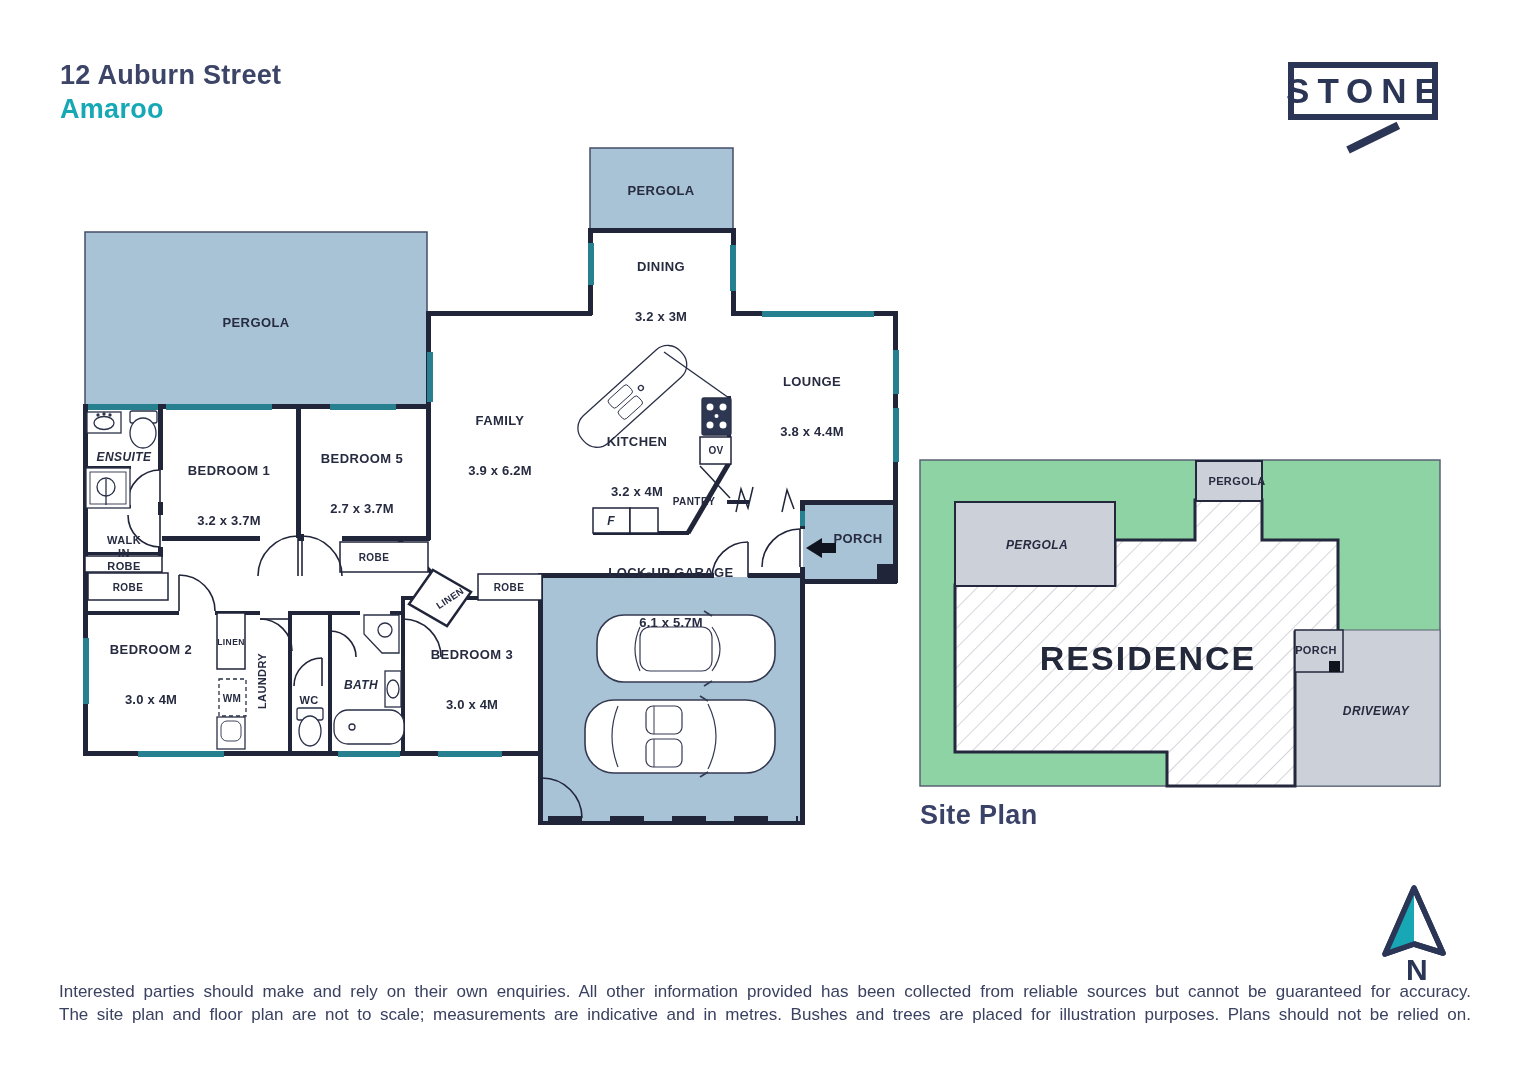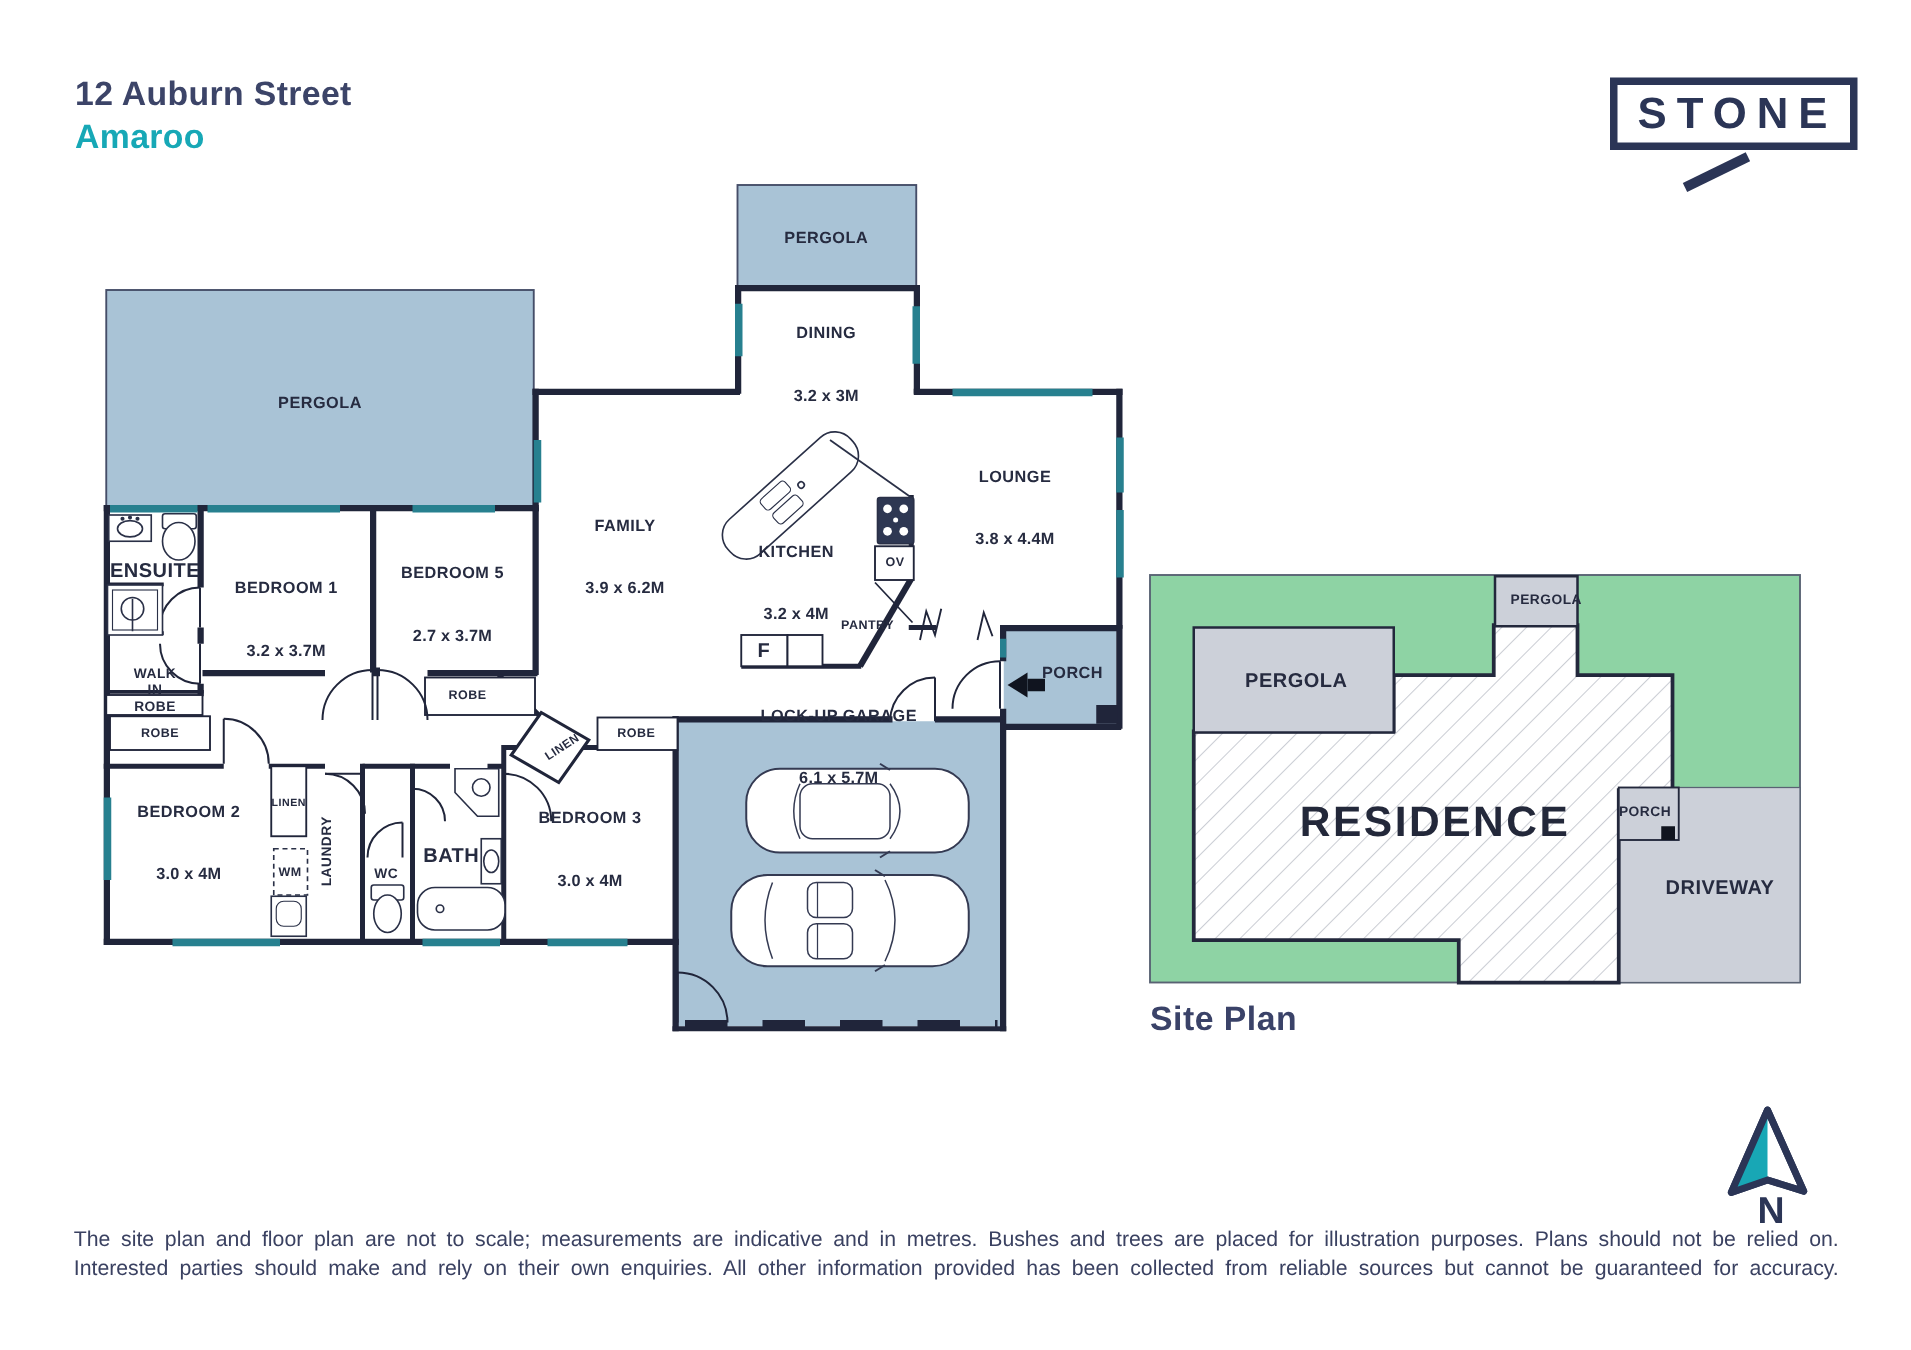--- a/index.html
+++ b/index.html
@@ -3,31 +3,31 @@
 <meta charset="utf-8">
 <style>
   html,body{margin:0;padding:0;background:#fff;}
   .canvas{position:relative;width:1529px;height:1080px;background:#ffffff;
           font-family:"Liberation Sans",sans-serif;overflow:hidden;}
   .abs{position:absolute;}
   
   .addr{position:absolute;left:60px;top:60px;font-size:27px;font-weight:700;color:#3c4468;letter-spacing:.3px;}
   .suburb{position:absolute;left:60px;top:94px;font-size:27px;font-weight:700;color:#17a8b6;letter-spacing:.3px;}
   
-  .logo-box{position:absolute;left:1288px;top:62px;width:198px;height:58px;border:6px solid #2b3556;
+  .logo-box{position:absolute;left:1288px;top:62px;width:150px;height:58px;border:6px solid #2b3556;
             box-sizing:border-box;display:flex;align-items:center;justify-content:center;}
   .logo-box span{font-size:35px;font-weight:700;color:#2b3556;letter-spacing:8px;padding-left:6px;}
   .logo-tail{position:absolute;left:1348px;top:146px;width:56px;height:8px;background:#2b3556;
              transform:rotate(-26deg);transform-origin:left center;}
   
   .lbl{position:absolute;transform:translate(-50%,-50%);text-align:center;color:#262b40;
        font-size:13px;font-weight:700;letter-spacing:.4px;line-height:17px;white-space:nowrap;}
   .lbl .dm{display:block;font-weight:700;letter-spacing:.2px;margin-top:33px;}
   .lbl .nm{display:block;}
-  .s12{font-size:16px;} .s11{font-size:11px;line-height:13px;} .s10{font-size:10px;} .s9{font-size:9.5px;} .s8{font-size:8.5px;}
+  .s12{font-size:12px;font-style:italic;} .s11{font-size:11px;line-height:13px;} .s10{font-size:10px;} .s9{font-size:9.5px;} .s8{font-size:8.5px;}
   .rot90{transform:translate(-50%,-50%) rotate(-90deg);}
   .rot33{transform:translate(-50%,-50%) rotate(-33deg);}
   .residence-lbl{font-size:34px;font-weight:700;color:#23283a;letter-spacing:2px;}
   .caption{position:absolute;left:920px;top:800px;font-size:27px;font-weight:700;color:#3a4268;letter-spacing:.4px;}
   .north-n{font-size:30px;font-weight:800;color:#2b3556;}
   
   .footer{position:absolute;left:59px;top:980px;width:1412px;color:#3a4161;font-size:17px;line-height:23px;}
   .footer p{margin:0;text-align:justify;text-align-last:justify;}
 </style>
 </head>
@@ -319,17 +319,17 @@
 
   <div class="lbl s11" style="left:1237px;top:481px"><span>PERGOLA</span></div>
   <div class="lbl s12" style="left:1037px;top:545px"><span>PERGOLA</span></div>
   <div class="lbl residence-lbl" style="left:1148px;top:658px"><span>RESIDENCE</span></div>
   <div class="lbl s11" style="left:1316px;top:650px"><span>PORCH</span></div>
   <div class="lbl s12" style="left:1376px;top:711px"><span>DRIVEWAY</span></div>
   <div class="caption">Site Plan</div>
   <div class="lbl north-n" style="left:1417px;top:969px"><span>N</span></div>
 
   <div class="footer">
+    <p>Interested parties should make and rely on their own enquiries. All other information provided has been collected from reliable sources but cannot be guaranteed for accuracy.</p>
     <p>The site plan and floor plan are not to scale; measurements are indicative and in metres. Bushes and trees are placed for illustration purposes. Plans should not be relied on.</p>
-    <p>Interested parties should make and rely on their own enquiries. All other information provided has been collected from reliable sources but cannot be guaranteed for accuracy.</p>
   </div>
 
 </div>
 
 </body></html>

